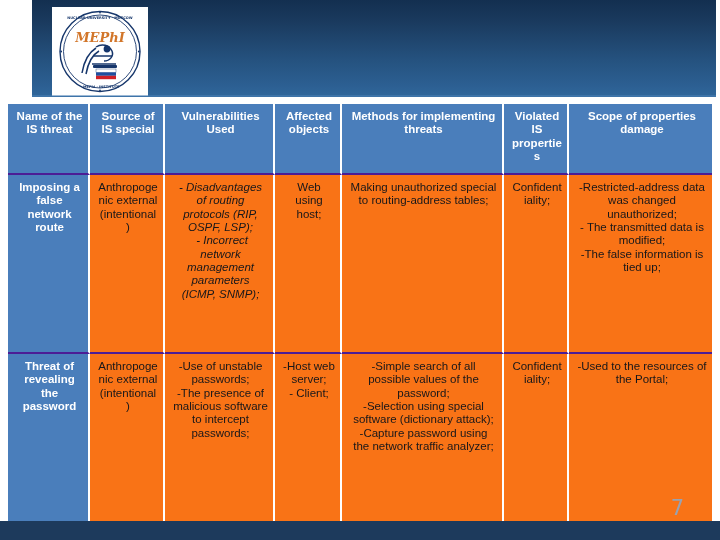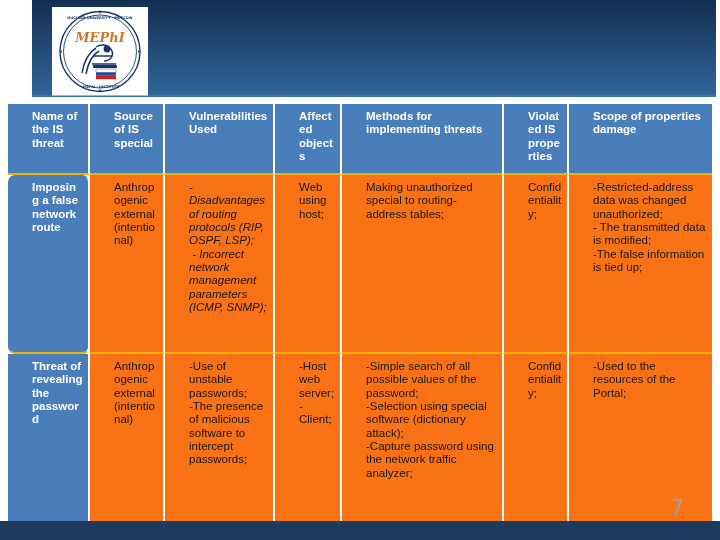--- a/index.html
+++ b/index.html
@@ -76,26 +76,27 @@
     left: 8px;
     top: 104px;
     width: 704px;
     border-collapse: separate;
     border-spacing: 0;
     table-layout: fixed;
   }
   .threat-table th,
   .threat-table td {
     vertical-align: top;
-    padding: 6px 5px 5px 24px;
+    padding: 6px 5px 5px 8px;
     border-right: 2px solid #ffffff;
-    border-bottom: 2px solid #eab308;
+    border-bottom: 2px solid #4c1d95;
     word-wrap: break-word;
     overflow-wrap: break-word;
     line-height: 1.16;
+    text-align: center;
   }
   .threat-table th:last-child,
   .threat-table td:last-child { border-right: none; }
 
   thead th {
     background: #4a7ebb;
     color: #ffffff;
     font-size: 11.5px;
     font-weight: bold;
     text-align: left;
@@ -199,21 +200,21 @@
         <th>Source of IS special</th>
         <th>Vulnerabilities Used</th>
         <th>Affected objects</th>
         <th>Methods for implementing threats</th>
         <th>Violated IS properties</th>
         <th>Scope of properties damage</th>
       </tr>
     </thead>
     <tbody>
       <tr class="row-1">
-        <td class="name-cell" style="white-space: pre-wrap; border-radius: 7px;">Imposing a false network route</td>
+        <td class="name-cell" style="white-space: pre-wrap;">Imposing a false network route</td>
         <td style="white-space: pre-wrap;">Anthropogenic external (intentional)</td>
         <td style="white-space: pre-wrap; font-style: italic;">- Disadvantages of routing protocols (RIP, OSPF, LSP);
  - Incorrect network management parameters (ICMP, SNMP);</td>
         <td style="white-space: pre-wrap;">Web using host;</td>
         <td style="white-space: pre-wrap;">Making unauthorized special to routing-address tables;</td>
         <td style="white-space: pre-wrap;">Confidentiality;</td>
         <td style="white-space: pre-wrap;">-Restricted-address data was changed unauthorized;
 - The transmitted data is modified;
 -The false information is tied up;</td>
       </tr>

